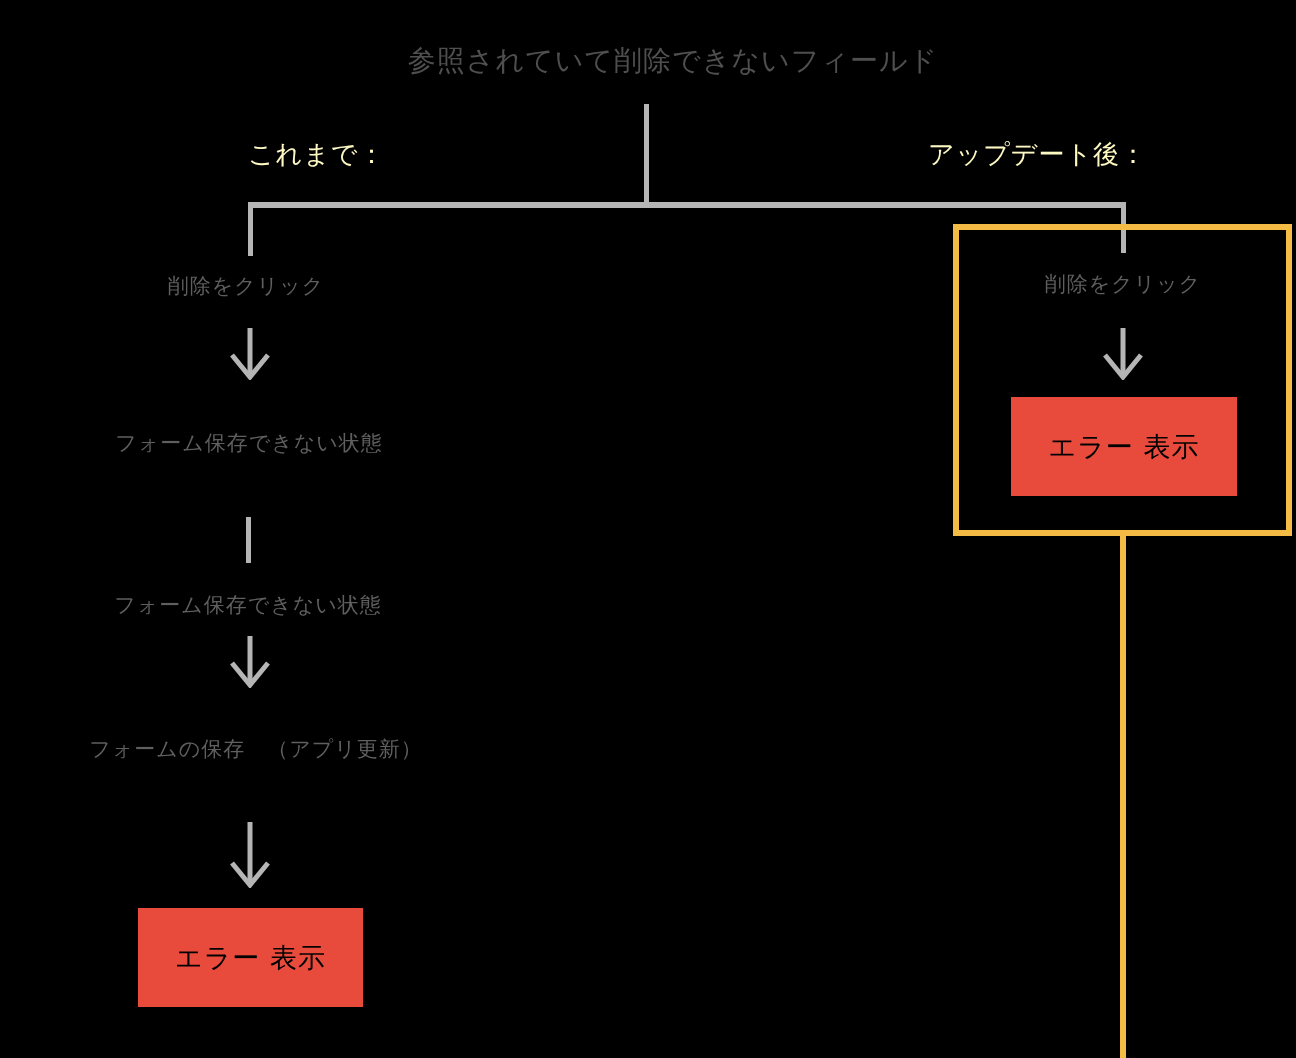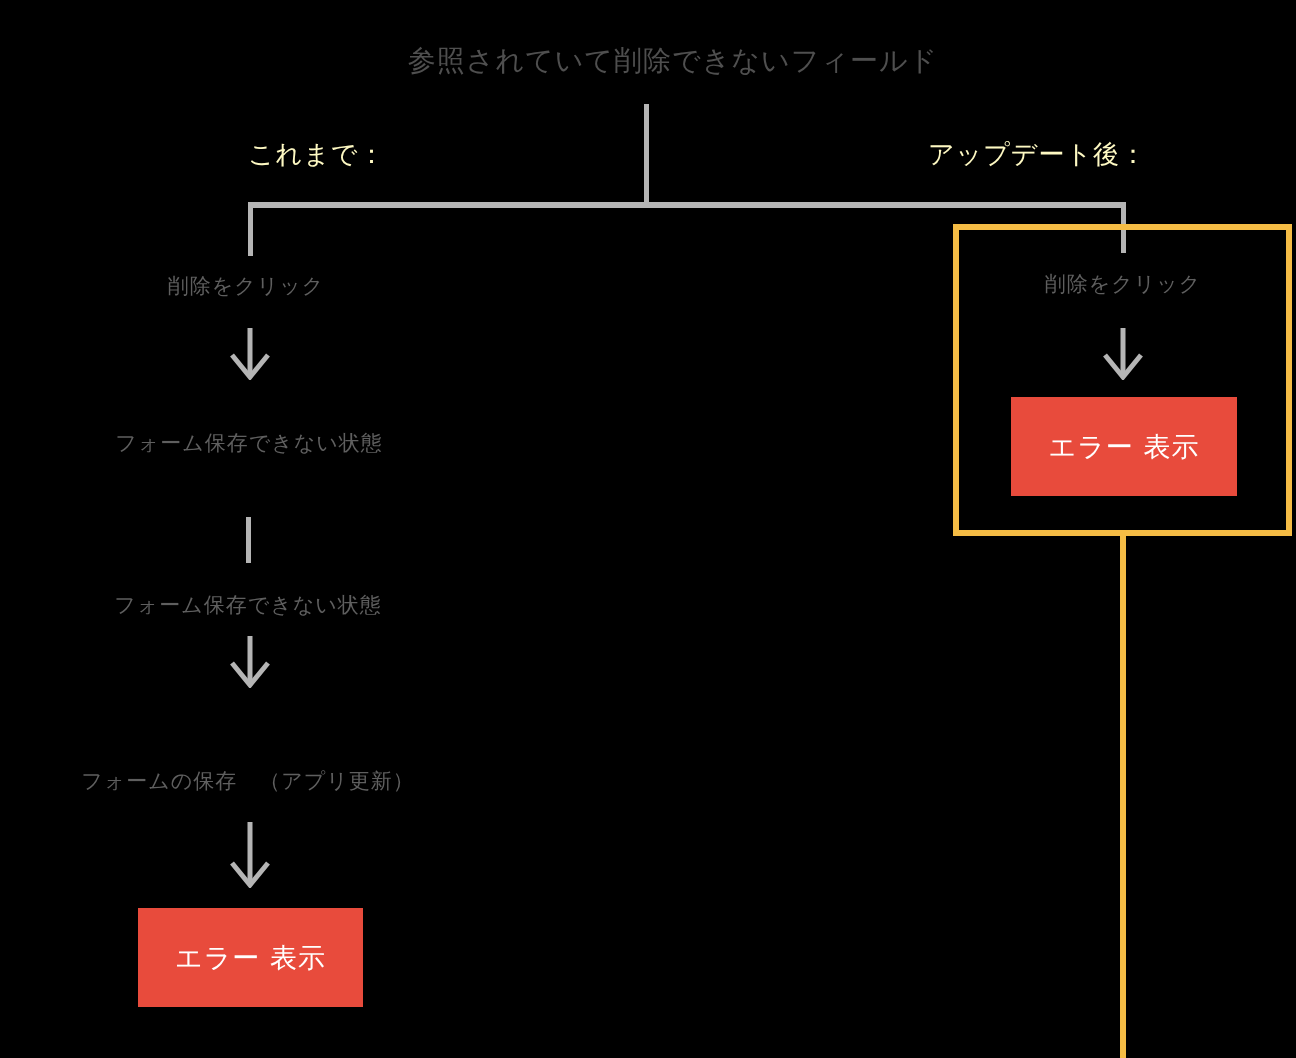--- a/index.html
+++ b/index.html
@@ -16,21 +16,21 @@
   .title-text{
     color:#4f4f4f;font-size:28px;line-height:1.35;letter-spacing:1px;
     white-space:nowrap;transform:translateX(-50%);
   }
   .branch-label{
     color:#fef9c3;font-size:26px;font-weight:normal;line-height:1.3;
     letter-spacing:1px;white-space:nowrap;
   }
   .gline{background:#b5b5b5;}
   .error-box{
-    background:#e84b3c;color:#ffffff;font-size:27px;letter-spacing:1px;
+    background:#e84b3c;color:#000000;font-size:27px;letter-spacing:1px;
     display:flex;align-items:center;justify-content:center;white-space:nowrap;
   }
   .highlight-box{
     border:6px solid #f5bc45;background:transparent;box-sizing:border-box;
   }
   .yline{background:#f5bc45;}
   svg.arrow{display:block;}
 </style>
 </head>
 <body>
@@ -56,21 +56,21 @@
 
 <div class="abs gline" style="left:246px;top:517px;width:5px;height:46px;"></div>
 
 <div class="abs node-text" style="left:248px;top:591px;">フォーム保存できない状態</div>
 
 <svg class="abs arrow" style="left:228px;top:636px;" width="44" height="52" viewBox="0 0 44 52">
   <line x1="22" y1="0" x2="22" y2="48" stroke="#b5b5b5" stroke-width="5"></line>
   <polyline points="4,27 22,49 40,27" fill="none" stroke="#b5b5b5" stroke-width="5"></polyline>
 </svg>
 
-<div class="abs node-text" style="left:248px;top:735px;margin-top:32px;">フォームの保存　（アプリ更新）</div>
+<div class="abs node-text" style="left:256px;top:735px;">フォームの保存　（アプリ更新）</div>
 
 <svg class="abs arrow" style="left:228px;top:822px;" width="44" height="66" viewBox="0 0 44 66">
   <line x1="22" y1="0" x2="22" y2="62" stroke="#b5b5b5" stroke-width="5"></line>
   <polyline points="4,41 22,63 40,41" fill="none" stroke="#b5b5b5" stroke-width="5"></polyline>
 </svg>
 
 <div class="abs error-box" style="left:138px;top:908px;width:225px;height:99px;">エラー 表示</div>
 
 <div class="abs highlight-box" style="left:953px;top:224px;width:339px;height:312px;"></div>
 

